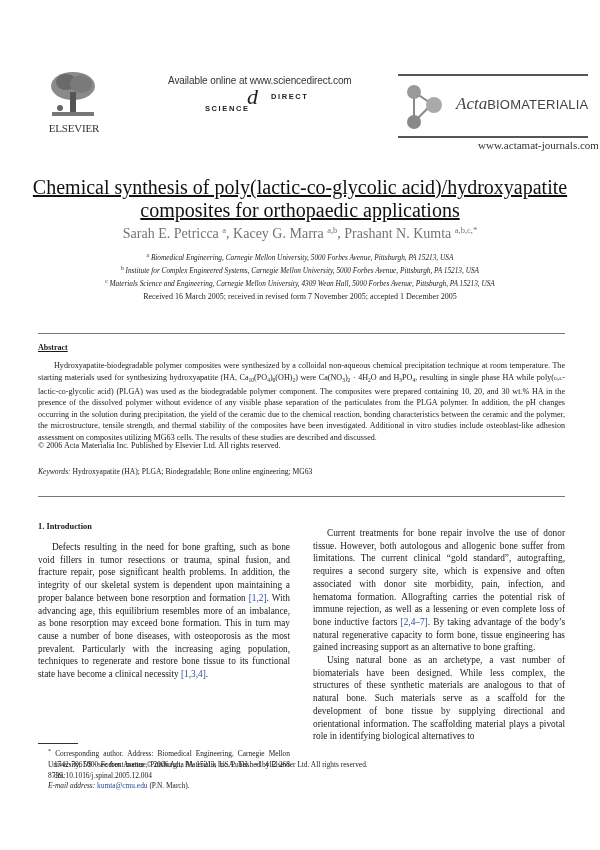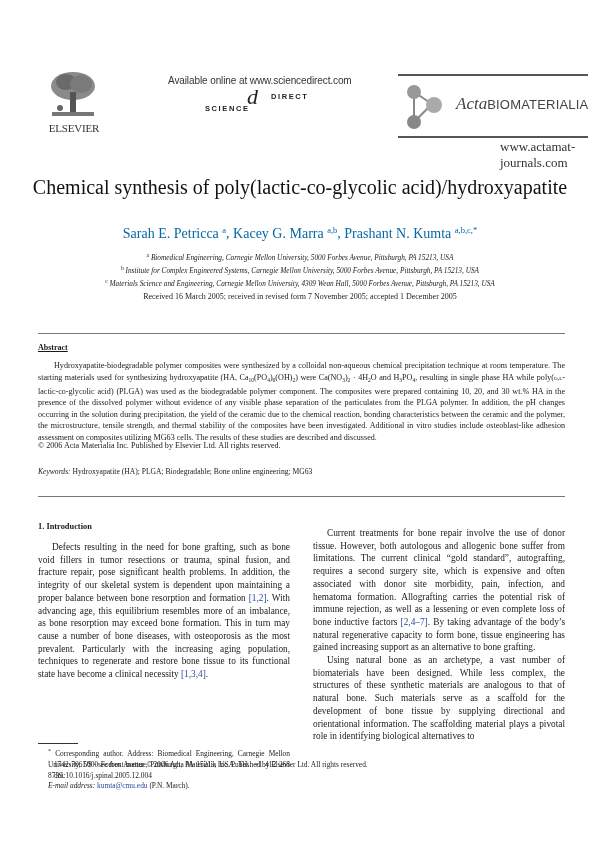--- a/index.html
+++ b/index.html
@@ -19,25 +19,25 @@
   .sd-logo .at { position:absolute; left:54px; top:-4px; font-size:22px; font-family:"Liberation Serif", serif;
                  font-style:italic; letter-spacing:0; font-weight:normal; }
   .sd-logo .l { position:absolute; left:12px; top:4px;margin-top:12px; }
   .sd-logo .r { position:absolute; left:78px; top:4px; }
 
   .acta-box { left:398px; top:74px; width:190px; height:60px; border-top:2px solid #555; border-bottom:2px solid #555; }
   .acta-mol { position:absolute; left:4px; top:4px; width:52px; height:52px; }
   .acta-name { position:absolute; left:58px; top:18px; font-size:15px; color:#444; white-space:nowrap; }
   .acta-name .it { font-style:italic; font-size:17px; }
   .acta-name .caps { font-family:"Liberation Sans", sans-serif; font-size:13px; letter-spacing:0.2px; }
-  .acta-url { left:500px; top:139px; font-size:13px; color:#333; }
+  .acta-url { left:478px; top:139px; font-size:11px; color:#333; }
 
   
-  .title { left:20px; top:176px; width:560px; text-align:center; font-size:20px; line-height:23px; color:#111; }
-  .authors { left:20px; top:225px; width:560px; text-align:center; font-size:14px; color:#0369a1; }
+  .title { left:20px; top:176px; width:560px; text-align:center; font-size:20px; line-height:23px; color:#111;text-decoration:underline; }
+  .authors { left:20px; top:225px; width:560px; text-align:center; font-size:14px; color:#737373; }
   .authors sup { font-size:8.5px; vertical-align:5px; }
   .affils { left:20px; top:250px; width:560px; text-align:center; font-size:7.3px; font-style:italic;
             line-height:11px; color:#222; }
   .affils sup { font-size:5.5px; font-style:normal; vertical-align:3px; }
   .dates { left:20px; top:292px; width:560px; text-align:center; font-size:8px; color:#222; }
 
   .rule { left:38px; width:527px; height:0; border-top:1.5px solid #777; }
 
   .abstract-h { left:38px; top:343px; font-size:8px; font-weight:bold;text-decoration:underline; }
   .abstract-p { left:38px; top:360px; width:527px; font-size:8.1px; line-height:11.6px; text-align:justify;
@@ -94,20 +94,21 @@
     <circle cx="12" cy="42" r="7" fill="#888"></circle>
   </svg>
   <div class="acta-name">
     <span class="it">Acta</span><span class="caps">BIOMATERIALIA</span>
   </div>
 </div>
 <div class="abs acta-url">www.actamat-journals.com</div>
 
 <div class="abs title">
   <div>Chemical synthesis of poly(lactic-co-glycolic acid)/hydroxyapatite</div>
+  <div>composites for orthopaedic applications</div>
 </div>
 
 <div class="abs authors">
   <span>Sarah E. Petricca</span>
   <sup>a</sup>,
   <span>Kacey G. Marra</span>
   <sup>a,b</sup>,
   <span>Prashant N. Kumta</span>
   <sup>a,b,c,*</sup>
 </div>

